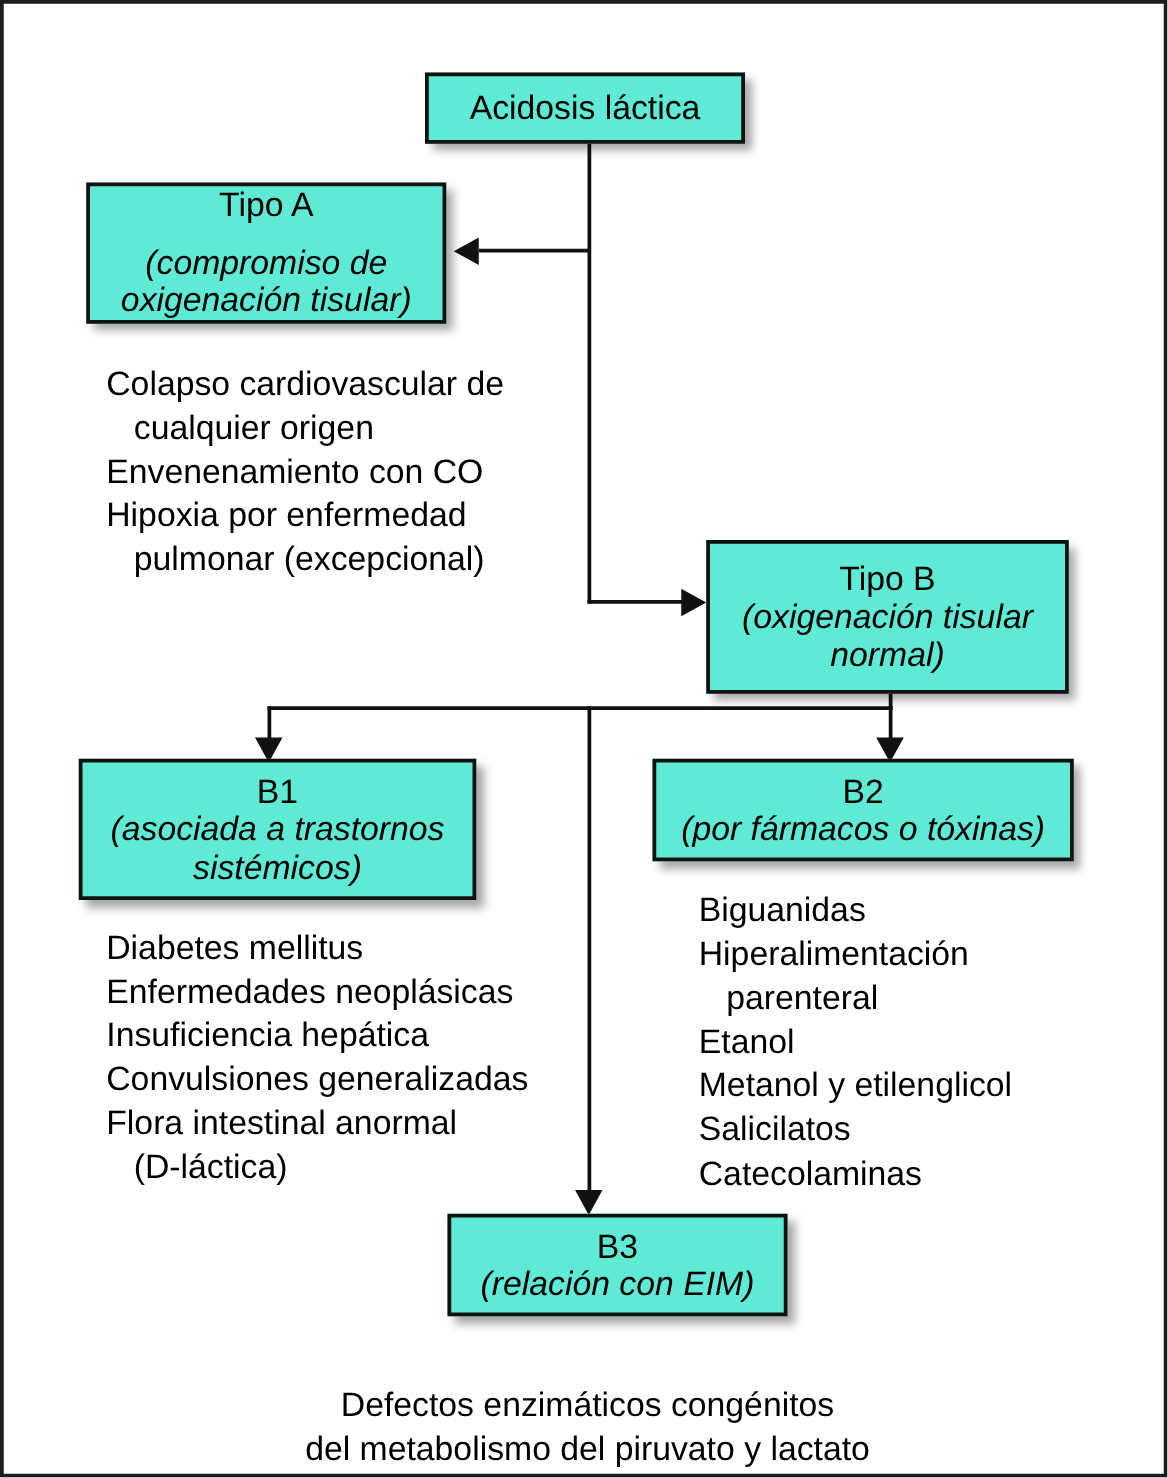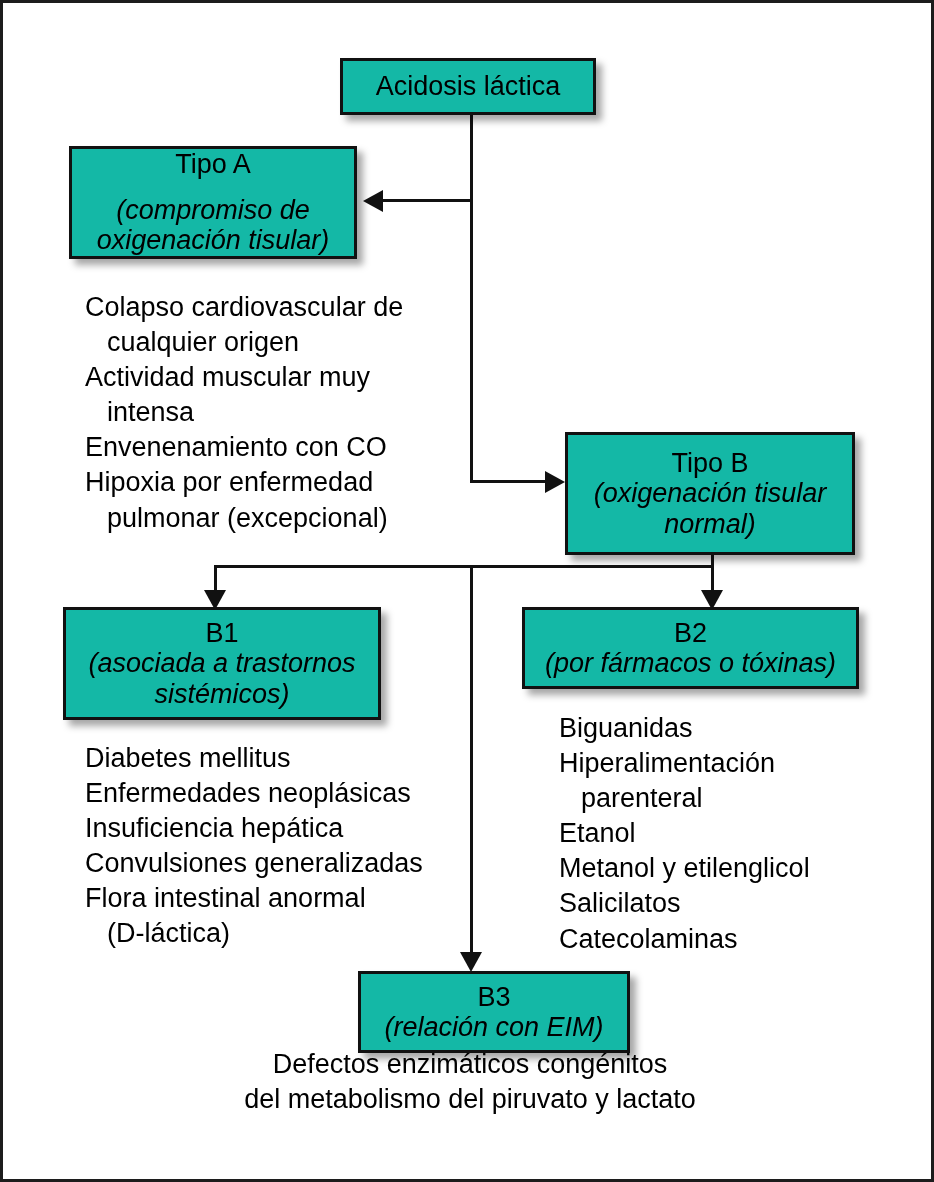--- a/index.html
+++ b/index.html
@@ -15,21 +15,21 @@
     box-sizing: border-box;
     border: 3px solid #1c1c1c;
     overflow: hidden;
     font-family: "Liberation Sans", sans-serif;
     color: #000000;
   }
   
   .node {
     position: absolute;
     box-sizing: border-box;
-    background: #14b8a6;
+    background: #5eead4;
     border: 3px solid #111111;
     box-shadow: 6px 6px 7px rgba(0,0,0,0.35);
     display: flex;
     flex-direction: column;
     align-items: center;
     justify-content: center;
     text-align: center;
     line-height: 1.13;
     z-index: 5;
   }
@@ -163,24 +163,20 @@
       <span class="sub-line">(relación con EIM)</span>
     </span>
   </div>
 
   <div class="list" style="left:82px; top:287px; width:380px;">
     <span class="item">
       <span>Colapso cardiovascular de</span>
       <span class="cont">cualquier origen</span>
     </span>
     <span class="item">
-      <span>Actividad muscular muy</span>
-      <span class="cont">intensa</span>
-    </span>
-    <span class="item">
       <span>Envenenamiento con CO</span>
     </span>
     <span class="item">
       <span>Hipoxia por enfermedad</span>
       <span class="cont">pulmonar (excepcional)</span>
     </span>
   </div>
 
   <div class="list" style="left:82px; top:738px; width:390px;">
     <span class="item">
@@ -216,18 +212,18 @@
       <span>Metanol y etilenglicol</span>
     </span>
     <span class="item">
       <span>Salicilatos</span>
     </span>
     <span class="item">
       <span>Catecolaminas</span>
     </span>
   </div>
 
-  <div class="caption" style="left:137px; top:1044px; width:660px;">
+  <div class="caption" style="left:137px; top:1104px; width:660px;">
     <span class="cline">Defectos enzimáticos congénitos</span>
     <span class="cline">del metabolismo del piruvato y lactato</span>
   </div>
 
 </div>
 
 </body></html>

